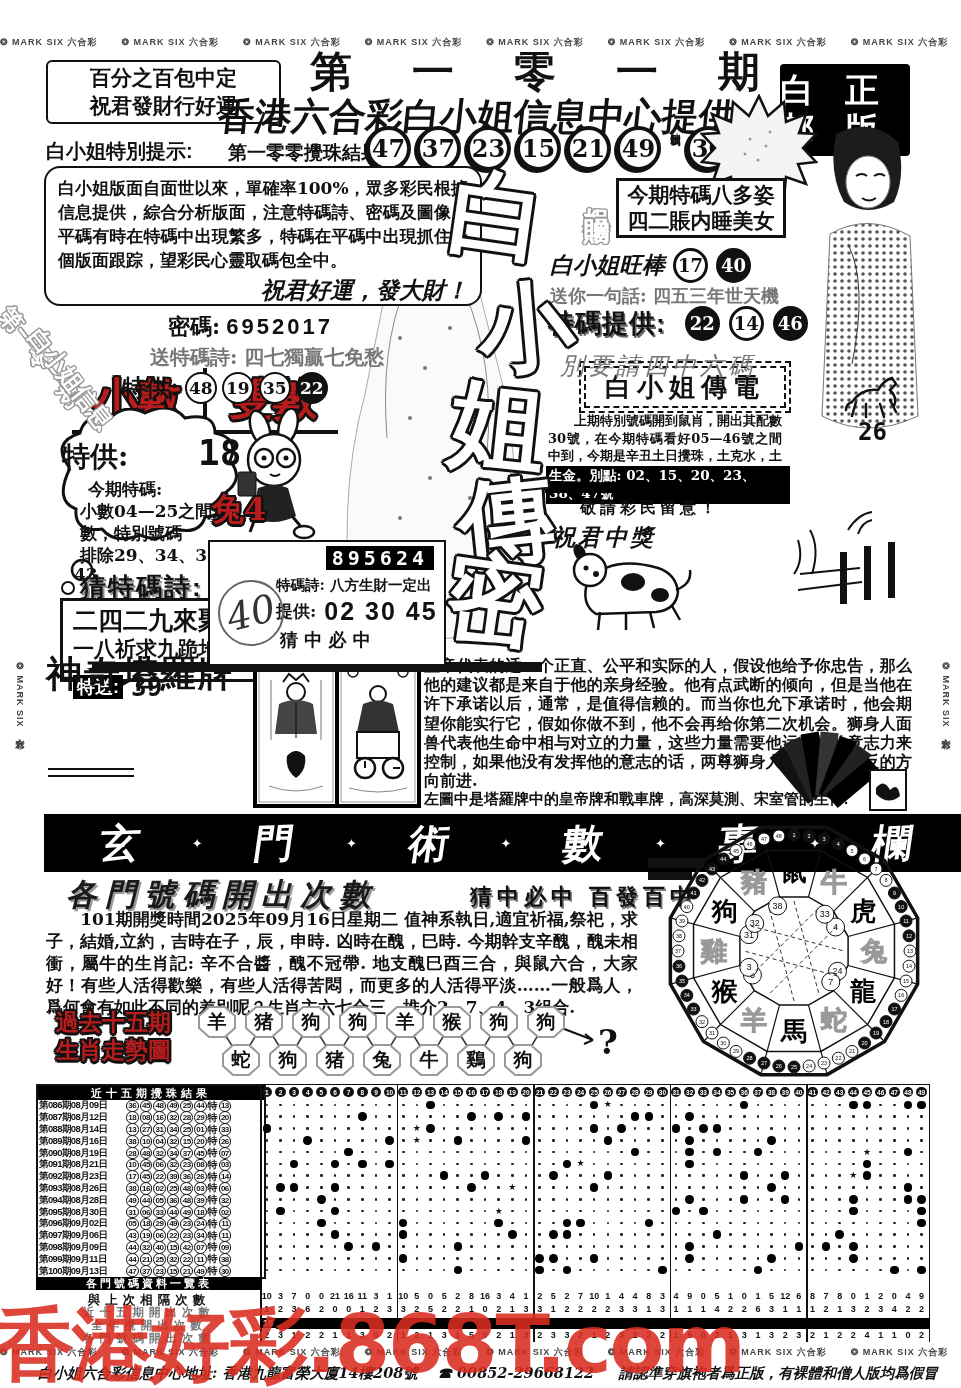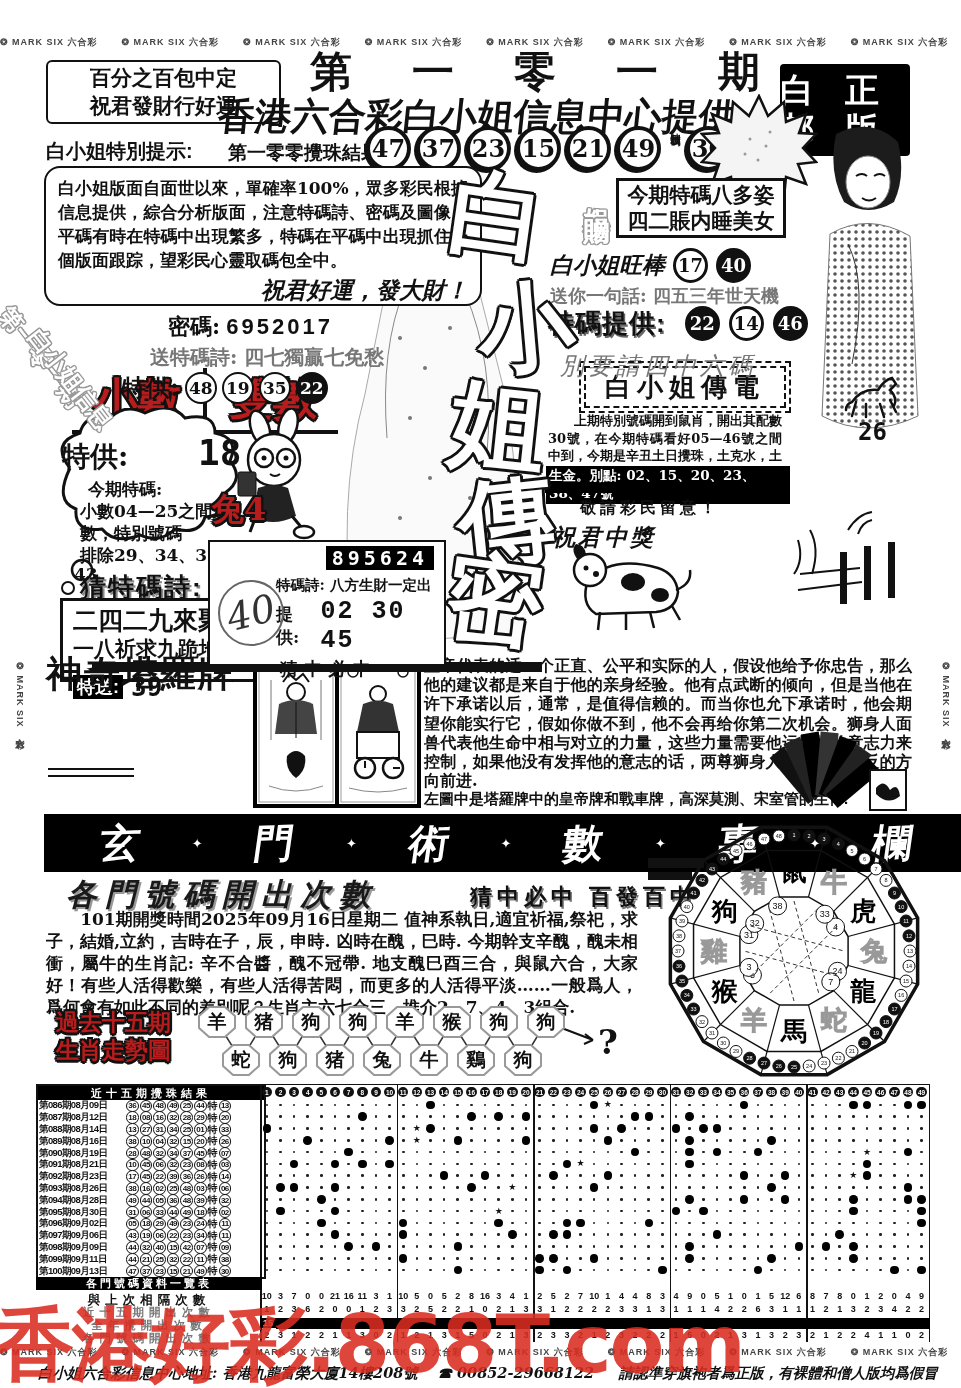--- a/index.html
+++ b/index.html
@@ -296,21 +296,21 @@
       <span class="chip" style="font-size:18px;padding:0 4px">特送:</span>
       <span style="font-size:26px;font-weight:900;font-family:'DejaVu Sans Mono',monospace">39</span>
     </div>
   </div>
 
   <div class="abs box" style="left:208px;top:540px;width:238px;height:126px;z-index:5;padding:4px 0">
     <div class="chip" style="position:absolute;right:10px;top:4px;font-size:20px;letter-spacing:4px;padding:0 6px;font-family:'DejaVu Sans Mono',monospace">895624</div>
     <div style="margin:30px 0 0 66px;font-size:14.5px;font-weight:900" class="serif"><span>特碼詩:</span> <span>八方生財一定出</span></div>
     <div style="margin:2px 0 0 66px;display:flex;gap:8px;align-items:center">
       <span class="serif heavy" style="font-size:17px">提供:</span>
-      <span style="font-size:25px;font-weight:700;font-family:Liberation Mono, monospace;letter-spacing:2px">02  30  45</span>
+      <span style="font-size:25px;font-weight:700;font-family:Liberation Sans, sans-serif;letter-spacing:2px">02  30  45</span>
     </div>
     <div class="serif heavy" style="margin:2px 0 0 70px;font-size:18px">猜 中 必 中</div>
     <div style="position:absolute;left:8px;top:38px;width:62px;height:62px;border:2px solid #666;border-radius:50%;display:flex;align-items:center;justify-content:center">
       <span class="hand" style="font-size:38px;color:#333;transform:rotate(-14deg)">40</span>
     </div>
   </div>
   <div class="abs" style="left:92px;top:662px;width:450px;height:10px;background:#111;z-index:4"></div>
 
   <div class="abs heavy" style="left:46px;top:650px;font-size:36px;letter-spacing:2px">神奇塔羅牌</div>
   <div class="abs" style="left:48px;top:768px;width:86px;border-top:2.5px solid #111;border-bottom:2.5px solid #111;height:5px"></div>

